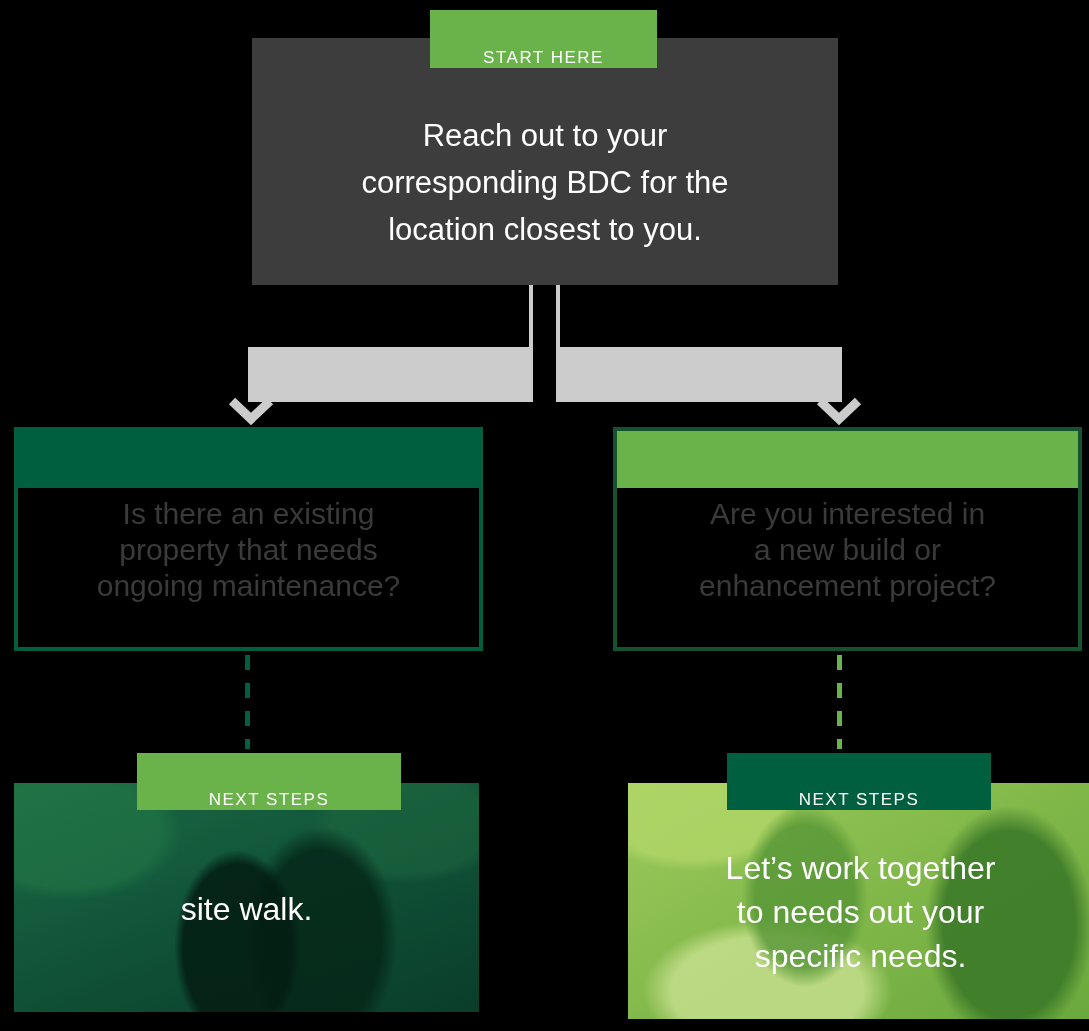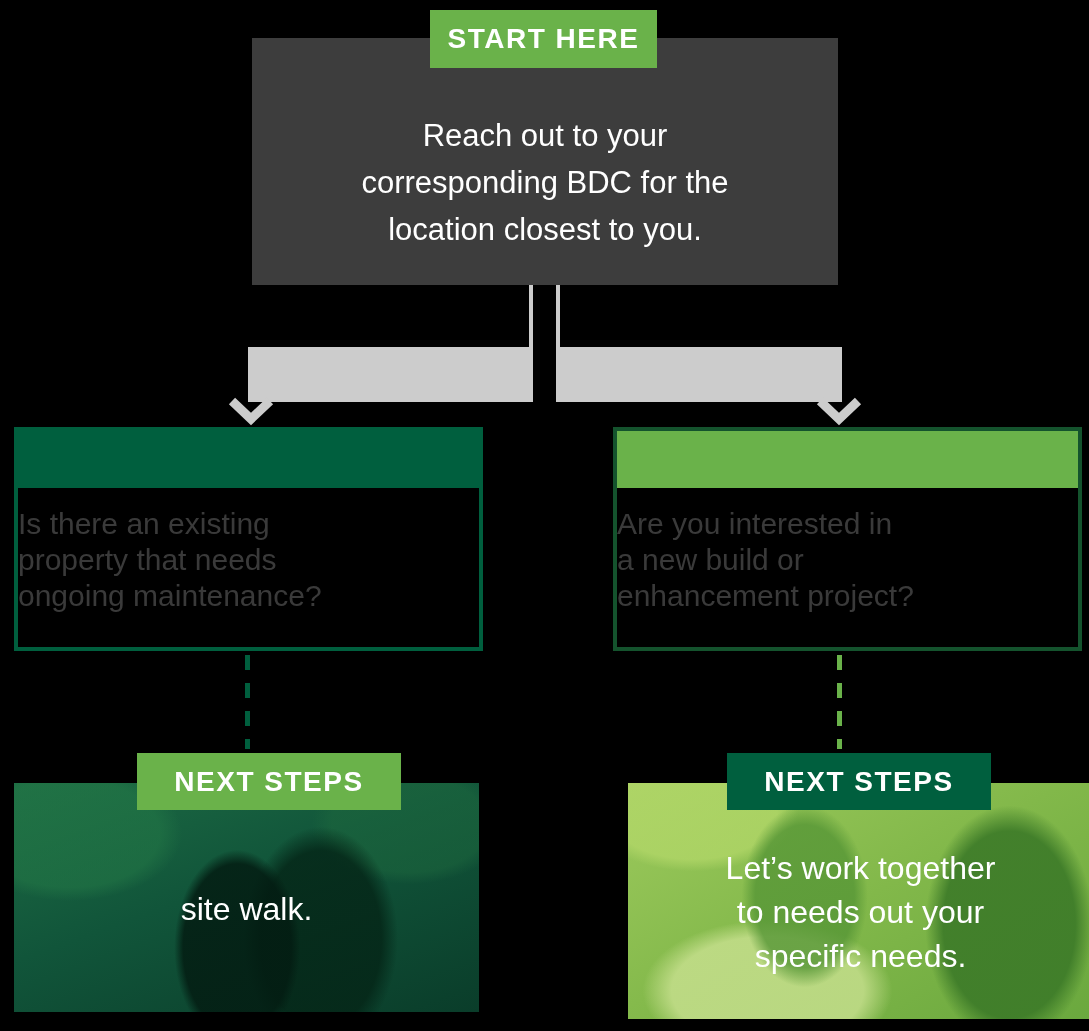--- a/index.html
+++ b/index.html
@@ -4,22 +4,22 @@
 <style>
   html,body{margin:0;padding:0;}
   body{
     width:1089px;height:1031px;position:relative;background:#000;
     font-family:"Liberation Sans", sans-serif;overflow:hidden;
   }
   .abs{position:absolute;}
 
   
   .badge{
-    display:flex;align-items:center;justify-content:center;
-    color:#fff;font-weight:bold;font-size:28px;letter-spacing:1.5px;
+    display:flex;align-items:flex-end;justify-content:center;
+    color:#fff;font-weight:normal;font-size:17px;letter-spacing:1.5px;
   }
   .badge.green{background:#6ab24a;}
   .badge.darkgreen{background:#005f3e;}
 
   
   .start-box{
     left:252px;top:38px;width:586px;height:247px;background:#3d3d3d;
     display:flex;flex-direction:column;align-items:center;justify-content:center;
     padding-top:42px;box-sizing:border-box;
   }
@@ -34,21 +34,21 @@
   
   .qbox{
     top:427px;width:469px;height:224px;box-sizing:border-box;
   }
   .qbox.left{left:14px;border:4px solid #005f3e;}
   .qbox.right{left:613px;border:4px solid #14532d;}
   .qbox .header{height:57px;width:100%;}
   .qbox.left .header{background:#005f3e;}
   .qbox.right .header{background:#6ab24a;}
   .qbox .qtext{
-    margin-top:18px;color:#3a3a3a;
+    margin-top:8px;text-align:center;color:#3a3a3a;
     font-size:30px;line-height:36px;font-weight:500;
   }
 
   
   .dash{width:5px;top:655px;height:94px;}
   .dash.left{left:245px;background:repeating-linear-gradient(to bottom,#005f3e 0 15px,transparent 15px 28px);}
   .dash.right{left:837px;background:repeating-linear-gradient(to bottom,#6ab24a 0 15px,transparent 15px 28px);}
 
   .badge-next{width:264px;height:57px;top:753px;z-index:3;}
   .badge-next.left{left:137px;}

